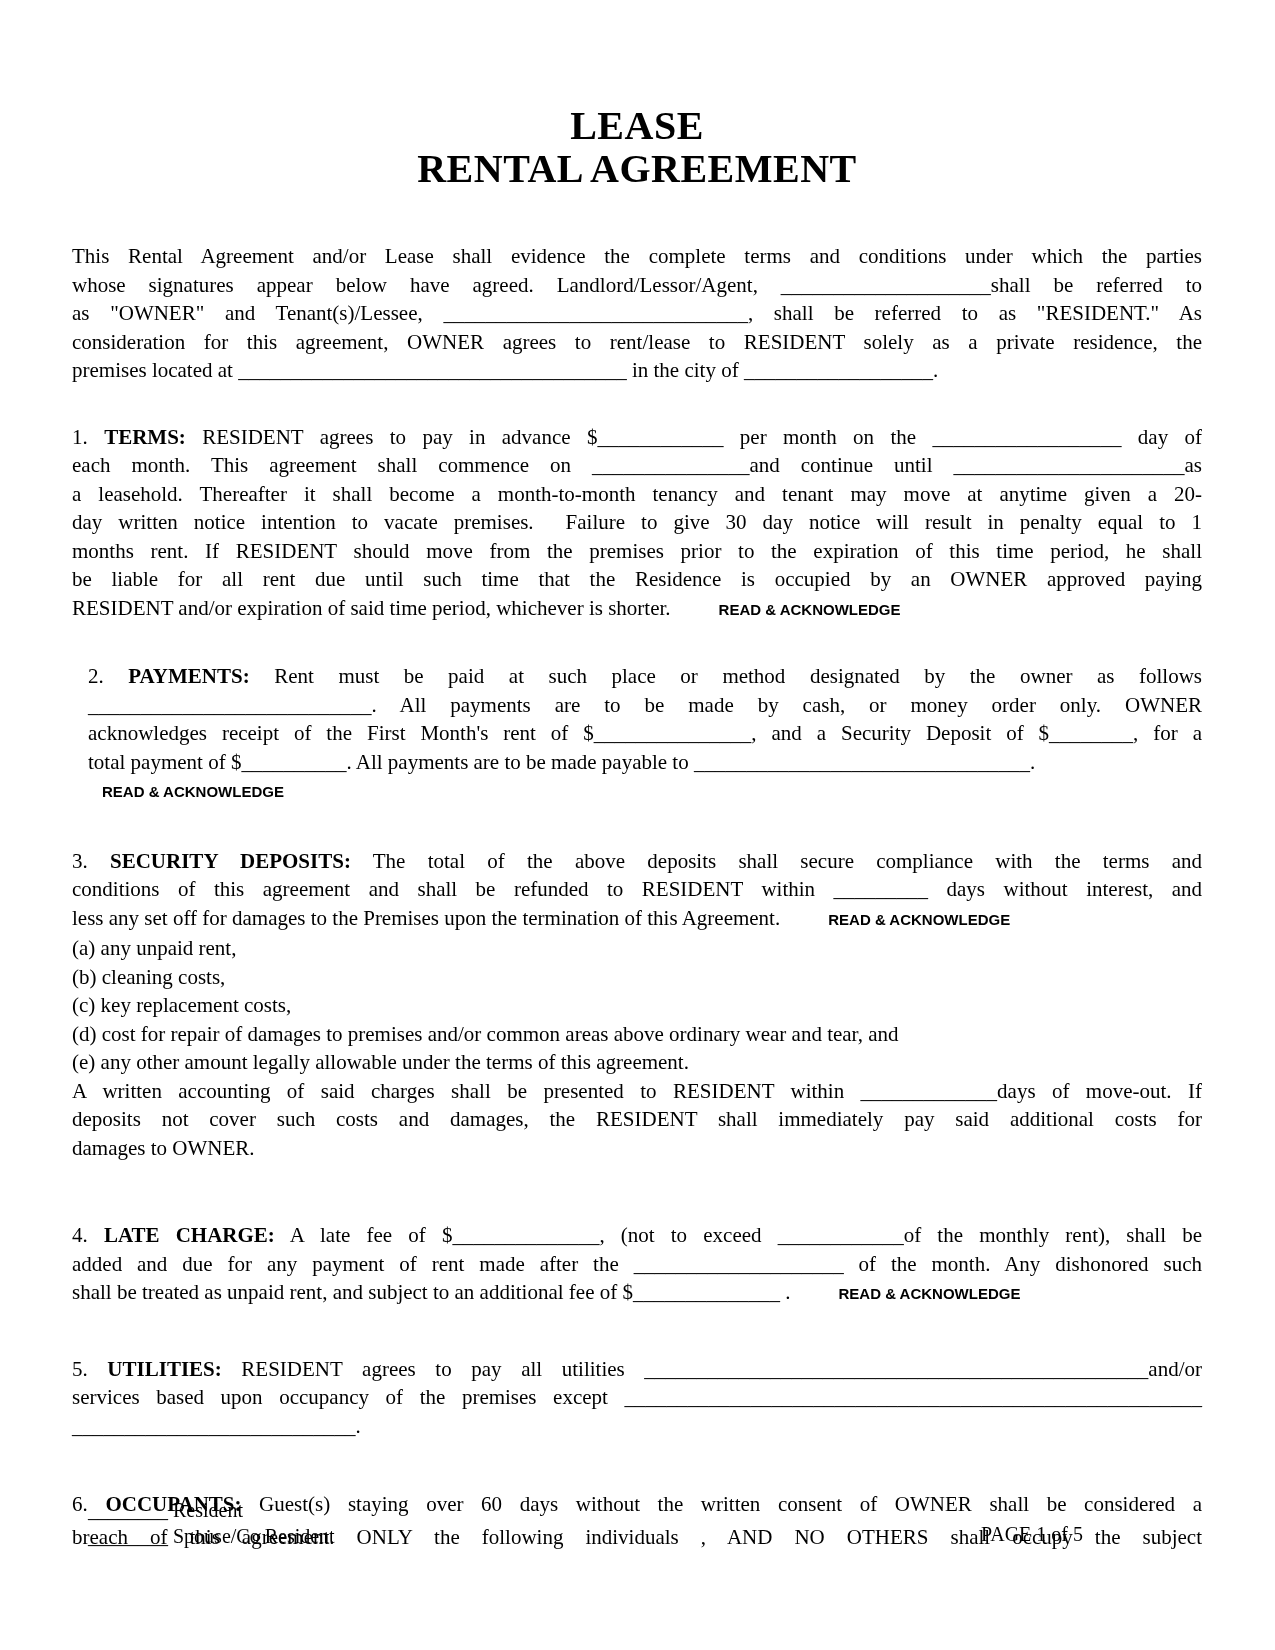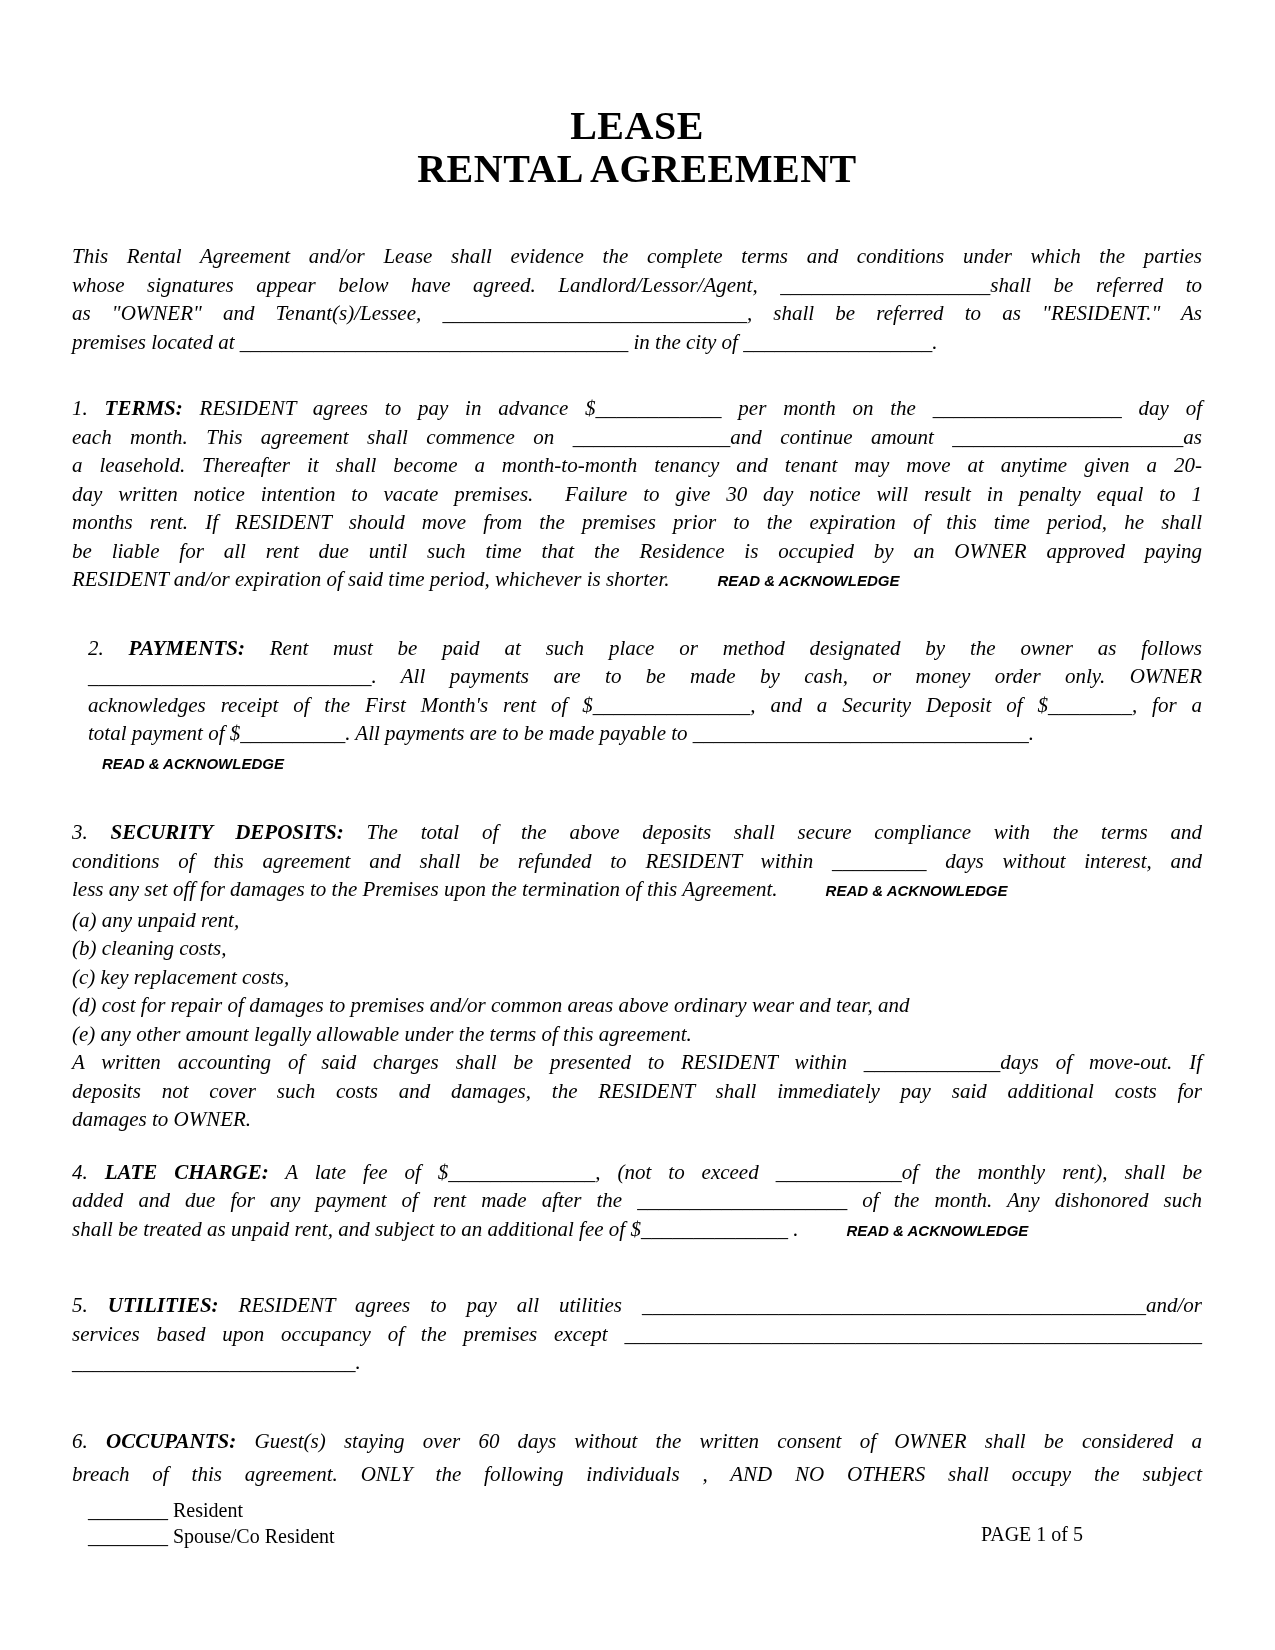--- a/index.html
+++ b/index.html
@@ -16,23 +16,23 @@
     overflow: hidden;
   }
   .doc-title {
     text-align: center;
     font-weight: 700;
     font-size: 40px;
     line-height: 43px;
     margin-bottom: 52px;
     letter-spacing: 0.5px;
   }
-  .block { margin: 0 0 38px 0; font-style: italic; }
+  .block { margin: 0 0 38px 0; }
   .block.mb40 { margin-bottom: 40px; margin-left: 16px; }
-  .block.mb44 { margin-bottom: 24px; }
+  .block.mb44 { margin-bottom: 59px; }
   .block.mb46 { margin-bottom: 46px; }
   .block.mb48 { margin-bottom: 48px; }
   .block.wide .line { line-height: 33px; }
   .line {
     font-size: 21px;
     line-height: 28.5px;
     text-align: justify;
     text-justify: inter-word;
   }
   .line.j { text-align-last: justify; }
@@ -69,25 +69,26 @@
   <div class="doc-title">
     <div>LEASE</div>
     <div>RENTAL AGREEMENT</div>
   </div>
 
   <div>
       <div class="block">
         <div class="line j"><span class="n">This Rental Agreement and/or Lease shall evidence the complete terms and conditions under which the parties</span></div>
         <div class="line j"><span class="n">whose signatures appear below have agreed. Landlord/Lessor/Agent, </span><span class="u">____________________</span><span class="n">shall be referred to</span></div>
         <div class="line j"><span class="n">as "OWNER" and Tenant(s)/Lessee, </span><span class="u">_____________________________</span><span class="n">, shall be referred to as "RESIDENT." As</span></div>
+        <div class="line j"><span class="n">consideration for this agreement, OWNER agrees to rent/lease to RESIDENT solely as a private residence, the</span></div>
         <div class="line"><span class="n">premises located at </span><span class="u">_____________________________________</span><span class="n"> in the city of </span><span class="u">__________________</span><span class="n">.</span></div>
       </div>
       <div class="block">
         <div class="line j"><span class="n">1. </span><span class="b">TERMS:</span><span class="n"> RESIDENT agrees to pay in advance $</span><span class="u">____________</span><span class="n"> per month on the </span><span class="u">__________________</span><span class="n"> day of</span></div>
-        <div class="line j"><span class="n">each month. This agreement shall commence on </span><span class="u">_______________</span><span class="n">and continue amount </span><span class="u">______________________</span><span class="n">as</span></div>
+        <div class="line j"><span class="n">each month. This agreement shall commence on </span><span class="u">_______________</span><span class="n">and continue until </span><span class="u">______________________</span><span class="n">as</span></div>
         <div class="line j"><span class="n">a leasehold. Thereafter it shall become a month-to-month tenancy and tenant may move at anytime given a 20-</span></div>
         <div class="line j"><span class="n">day written notice intention to vacate premises.  Failure to give 30 day notice will result in penalty equal to 1</span></div>
         <div class="line j"><span class="n">months rent. If RESIDENT should move from the premises prior to the expiration of this time period, he shall</span></div>
         <div class="line j"><span class="n">be liable for all rent due until such time that the Residence is occupied by an OWNER approved paying</span></div>
         <div class="line"><span class="n">RESIDENT and/or expiration of said time period, whichever is shorter.</span><span class="ack">READ &amp; ACKNOWLEDGE</span></div>
       </div>
       <div class="block mb40">
         <div class="line j"><span class="n">2. </span><span class="b">PAYMENTS:</span><span class="n"> Rent must be paid at such place or method designated by the owner as follows</span></div>
         <div class="line j"><span class="u">___________________________</span><span class="n">. All payments are to be made by cash, or money order only. OWNER</span></div>
         <div class="line j"><span class="n">acknowledges receipt of the First Month's rent of $</span><span class="u">_______________</span><span class="n">, and a Security Deposit of $</span><span class="u">________</span><span class="n">, for a</span></div>

